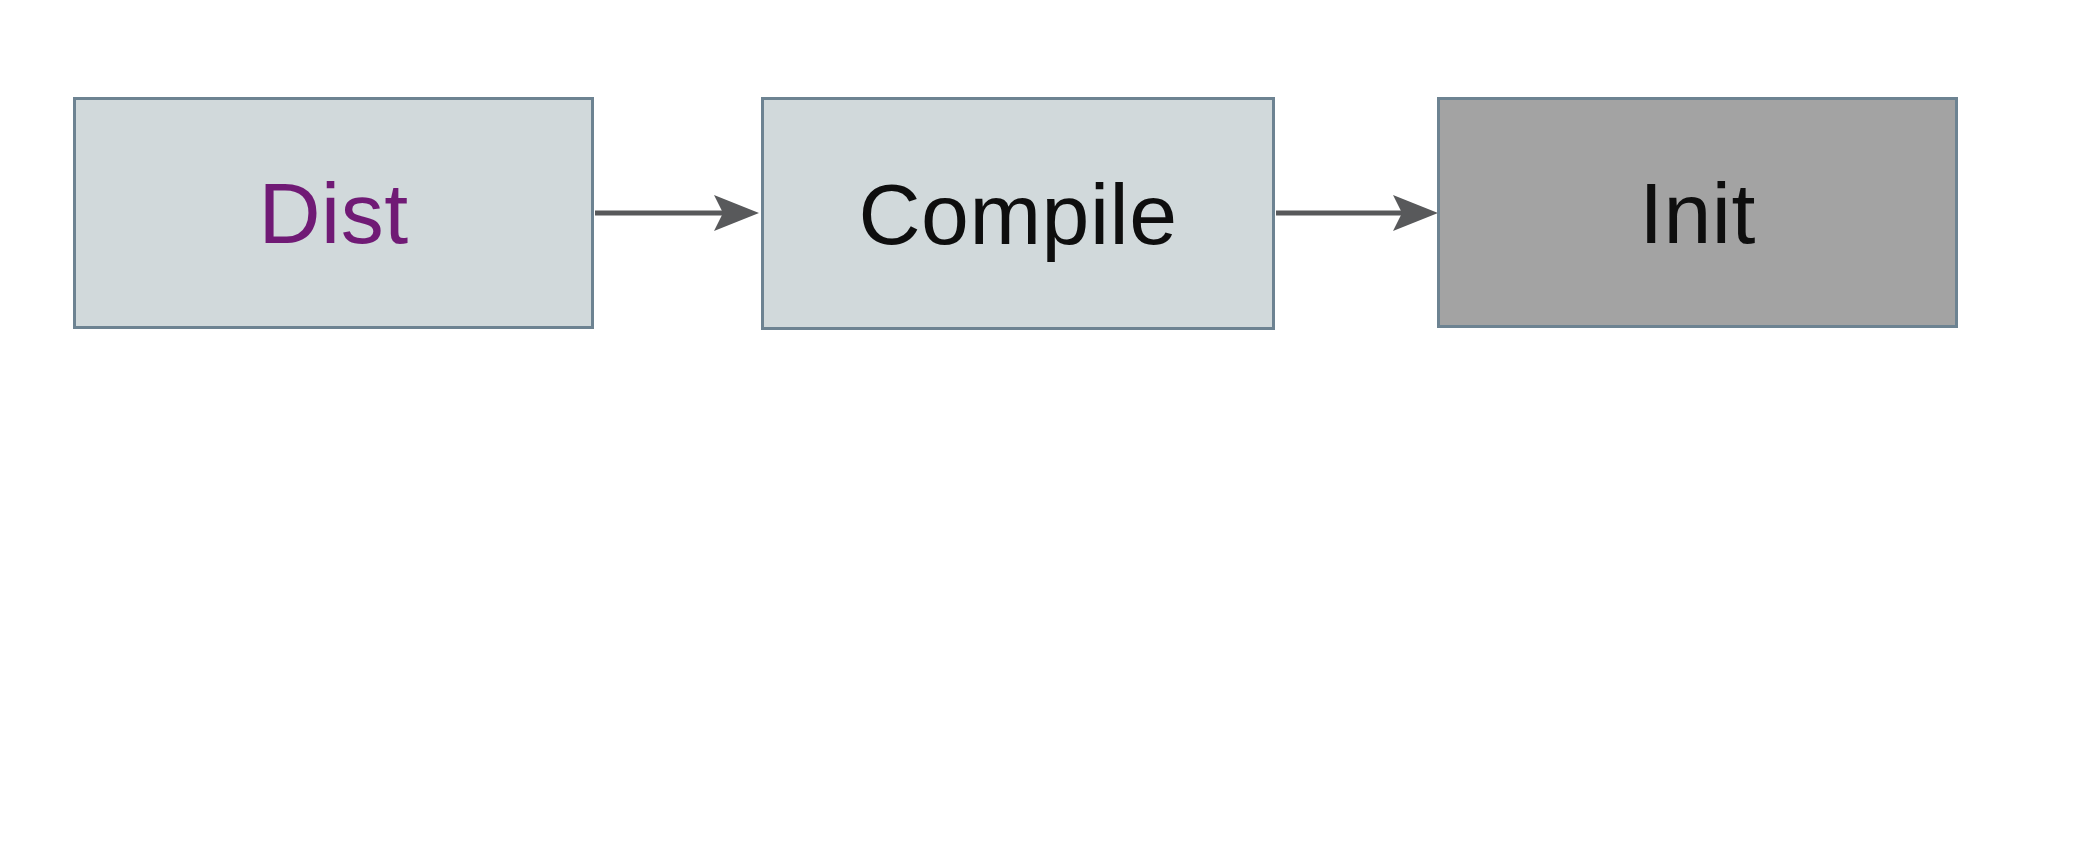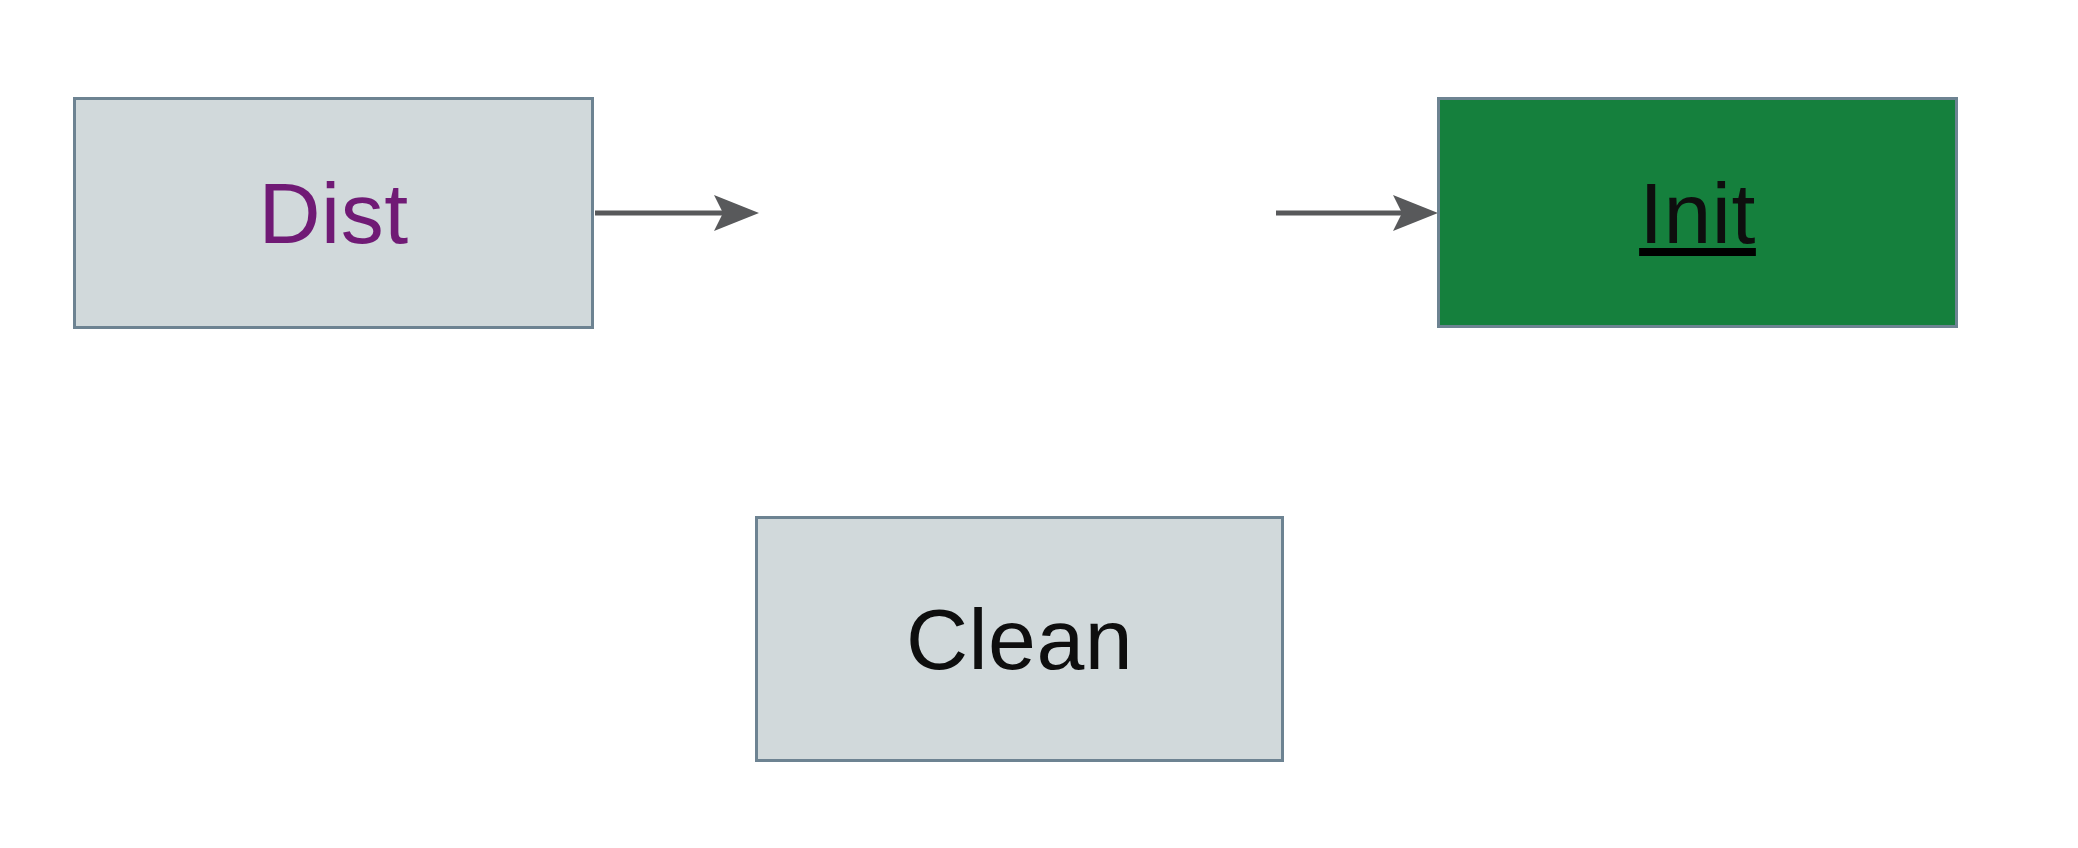--- a/index.html
+++ b/index.html
@@ -49,22 +49,22 @@
       <line x1="595" y1="213" x2="725" y2="213" stroke="#58595b" stroke-width="5"></line>
       <polygon points="759,213 714,195 723,213 714,231" fill="#58595b"></polygon>
       <line x1="1276" y1="213" x2="1404" y2="213" stroke="#58595b" stroke-width="5"></line>
       <polygon points="1438,213 1393,195 1402,213 1393,231" fill="#58595b"></polygon>
     </svg>
 
   <div class="node" style="left: 73px; top: 97px; width: 521px; height: 232px; background: rgb(209, 217, 219); border-color: rgb(109, 131, 146);">
     <span class="label" style="color: #701a75;">Dist</span>
   </div>
 
+  <div class="node" style="left: 761px; top: 97px; width: 514px; height: 233px; background: rgb(209, 217, 219); border-color: rgb(109, 131, 146);">
+    <span class="label" style="color: rgb(14, 14, 14);">Compile</span>
+  </div>
 
-  <div class="node" style="left: 1437px; top: 97px; width: 521px; height: 231px; background: #15803d; border-color: rgb(109, 131, 146); text-decoration: underline;">
+  <div class="node" style="left: 1437px; top: 97px; width: 521px; height: 231px; background: #a3a3a3; border-color: rgb(109, 131, 146);">
     <span class="label" style="color: rgb(14, 14, 14);">Init</span>
   </div>
 
-  <div class="node" style="left: 755px; top: 516px; width: 529px; height: 246px; background: rgb(209, 217, 219); border-color: rgb(109, 131, 146);">
-    <span class="label" style="color: rgb(14, 14, 14);">Clean</span>
-  </div>
 
 </div>
 
 </body></html>

